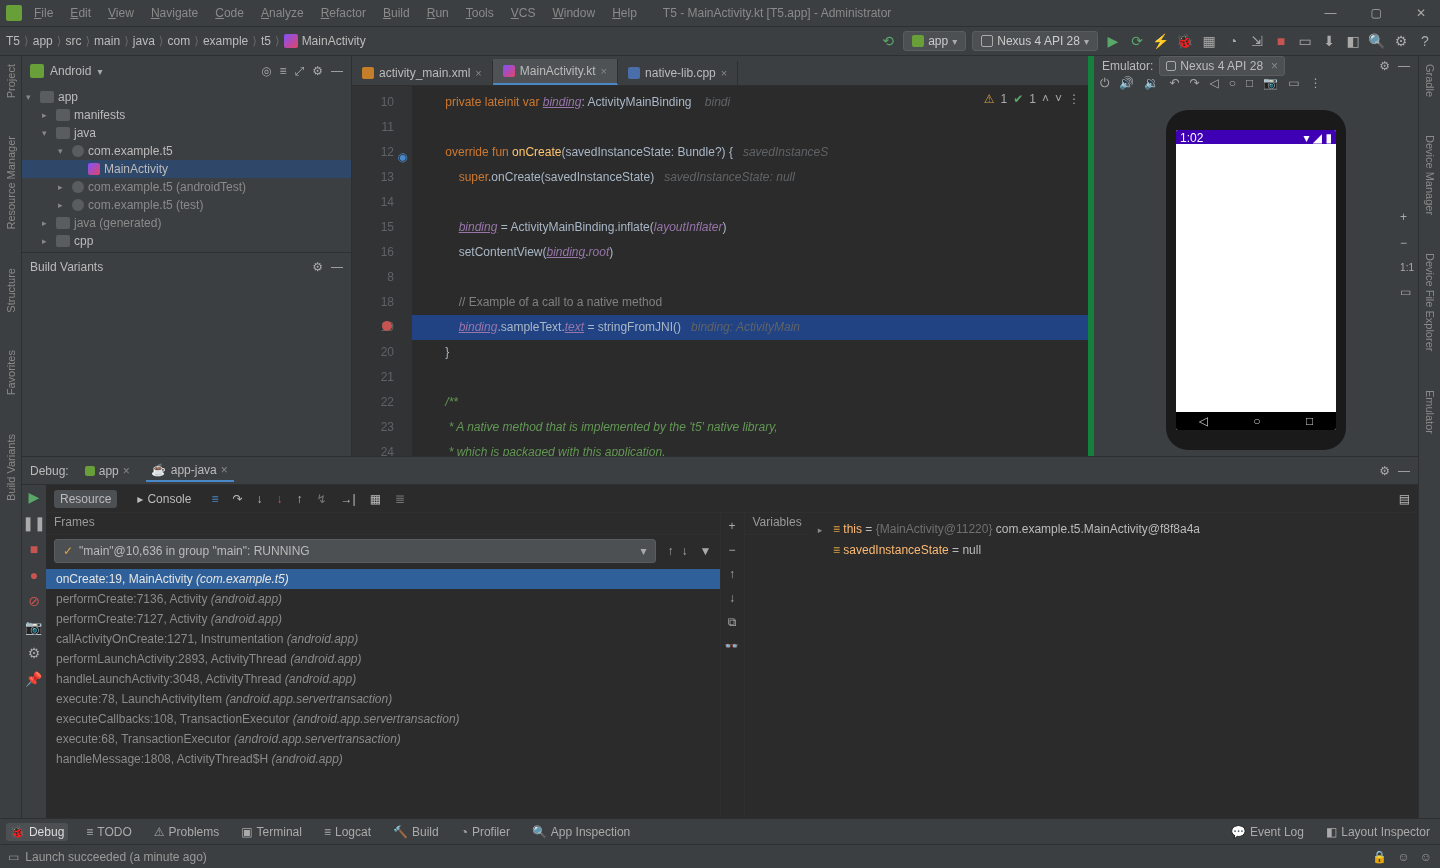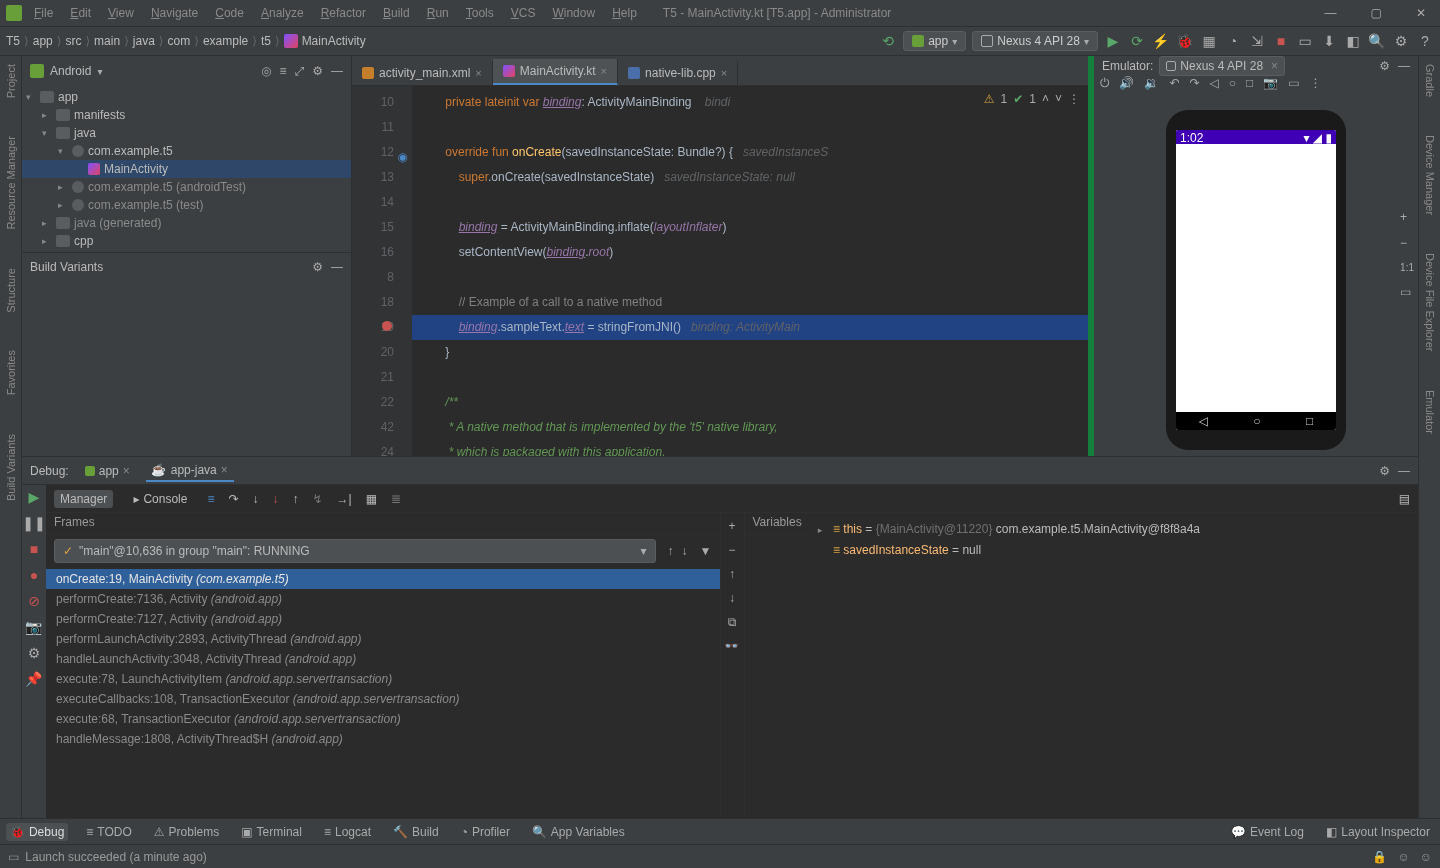--- a/index.html
+++ b/index.html
@@ -320,21 +320,21 @@
               <div>13</div>
               <div>14</div>
               <div>15</div>
               <div>16</div>
               <div>8</div>
               <div>18</div>
               <div style="position: relative;">19<span style="position:absolute;right:2px;top:6px;width:10px;height:10px;background:#c75450;border-radius:50%"></span></div>
               <div>20</div>
               <div>21</div>
               <div>22</div>
-              <div>42</div>
+              <div>23</div>
               <div>24</div>
             </div>
           <div class="codebody" id="codebody"><div class="ln">    <span class="kw">private</span> <span class="kw">lateinit</span> <span class="kw">var</span> <span class="id">binding</span>: ActivityMainBinding    <span class="hint">bindi</span></div><div class="ln">&nbsp;</div><div class="ln">    <span class="kw">override</span> <span class="kw">fun</span> <span class="fn">onCreate</span>(savedInstanceState: Bundle?) {   <span class="hint">savedInstanceS</span></div><div class="ln">        <span class="kw">super</span>.onCreate(savedInstanceState)   <span class="hint">savedInstanceState: null</span></div><div class="ln">&nbsp;</div><div class="ln">        <span class="id">binding</span> = ActivityMainBinding.inflate(<span class="id2">layoutInflater</span>)</div><div class="ln">        setContentView(<span class="id">binding</span>.<span class="id2">root</span>)</div><div class="ln">&nbsp;</div><div class="ln">        <span class="cmt">// Example of a call to a native method</span></div><div class="ln hlrow">        <span class="id">binding</span>.sampleText.<span class="id">text</span> = stringFromJNI()   <span class="hint">binding: ActivityMain</span></div><div class="ln">    }</div><div class="ln">&nbsp;</div><div class="ln">    <span class="doc">/**</span></div><div class="ln">    <span class="doc"> * A native method that is implemented by the 't5' native library,</span></div><div class="ln">    <span class="doc"> * which is packaged with this application.</span></div></div>
           <div class="indicators">
             <span class="warn">⚠</span>
               <span>1</span>
             <span class="ok">✔</span>
               <span>1</span>
             <span>˄</span>
             <span>˅</span>
@@ -417,21 +417,21 @@
         <span style="color:#aaa">❚❚</span>
         <span class="stop">■</span>
         <span style="color:#c75450">●</span>
         <span style="color:#c75450">⊘</span>
         <span>📷</span>
         <span>⚙</span>
         <span>📌</span>
       </div>
       <div class="debugmain">
         <div class="dbgtoolbar">
-          <span class="sub active">Manager</span>
+          <span class="sub active">Resource</span>
           <span class="sub" style="display:flex;gap:4px;">
             <span>▸</span>
               <span>Console</span>
           </span>
           <span style="color:#4a88c7">≡</span>
           <span>↷</span>
           <span>↓</span>
           <span style="color:#c75450">↓</span>
           <span>↑</span>
           <span style="color:#777">↯</span>
@@ -450,20 +450,21 @@
                 <span class="caret">▾</span>
               </div>
               <span style="color:#aaa;padding:0 4px">↑</span>
               <span style="color:#aaa;padding:0 4px">↓</span>
               <span style="color:#aaa;padding:0 8px">▼</span>
             </div>
             <div class="framelist" id="framelist">
                 <div class="frow hl">onCreate:19, MainActivity <span class="pkg">(com.example.t5)</span></div>
                 <div class="frow">performCreate:7136, Activity <span class="pkg">(android.app)</span></div>
                 <div class="frow">performCreate:7127, Activity <span class="pkg">(android.app)</span></div>
+                <div class="frow">callActivityOnCreate:1271, Instrumentation <span class="pkg">(android.app)</span></div>
                 <div class="frow">performLaunchActivity:2893, ActivityThread <span class="pkg">(android.app)</span></div>
                 <div class="frow">handleLaunchActivity:3048, ActivityThread <span class="pkg">(android.app)</span></div>
                 <div class="frow">execute:78, LaunchActivityItem <span class="pkg">(android.app.servertransaction)</span></div>
                 <div class="frow">executeCallbacks:108, TransactionExecutor <span class="pkg">(android.app.servertransaction)</span></div>
                 <div class="frow">execute:68, TransactionExecutor <span class="pkg">(android.app.servertransaction)</span></div>
                 <div class="frow">handleMessage:1808, ActivityThread$H <span class="pkg">(android.app)</span></div>
               </div>
           </div>
           <div class="vsbar">
             <span>+</span>
@@ -518,21 +519,21 @@
   <span class="bb">
       <span>🔨</span>
       <span>Build</span>
     </span>
   <span class="bb">
       <span>◔</span>
       <span>Profiler</span>
     </span>
   <span class="bb">
       <span>🔍</span>
-      <span>App Variables</span>
+      <span>App Inspection</span>
     </span>
   <div class="right">
     <span class="bb">
         <span>💬</span>
         <span>Event Log</span>
       </span>
     <span class="bb">
         <span>◧</span>
         <span>Layout Inspector</span>
       </span>

